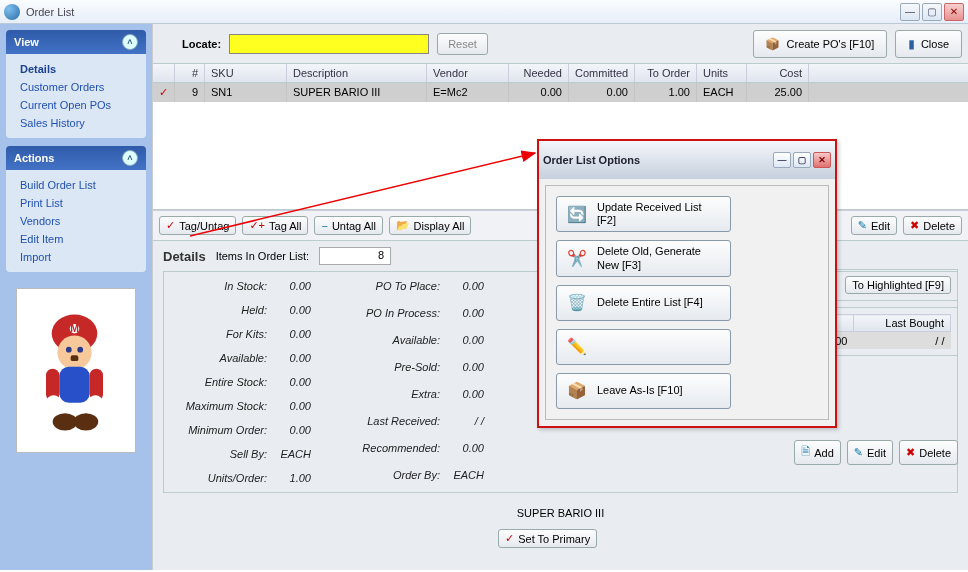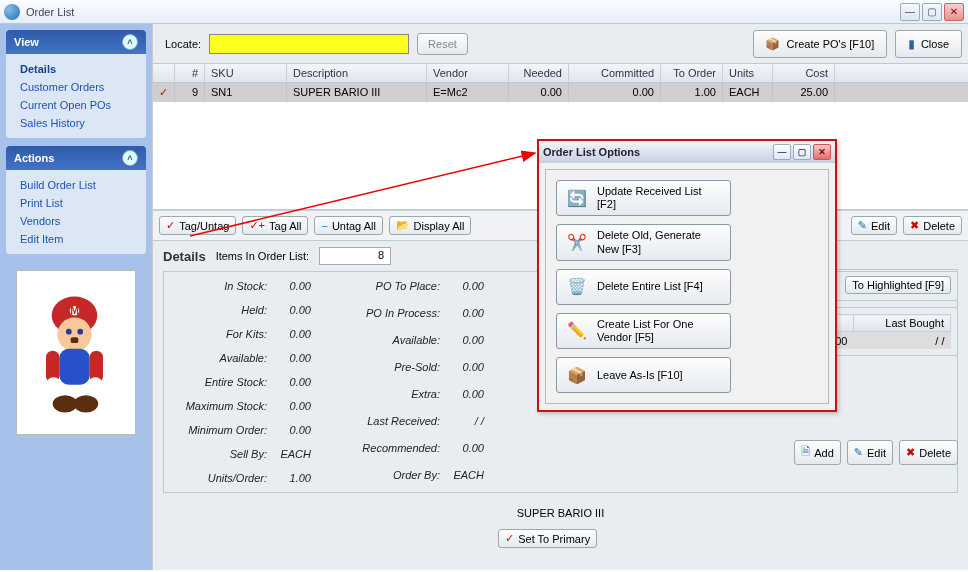--- a/index.html
+++ b/index.html
@@ -22,21 +22,21 @@
 .panel-hdr .chev { width:16px;height:16px;border:1px solid #8ab;border-radius:50%;background:#dff;display:flex;align-items:center;justify-content:center;font-size:9px;color:#357; }
 .panel-body { background:#dce7f6; border-radius:0 0 4px 4px; padding:6px 0; margin-bottom:8px; }
 .sb-item { color:#2050b0; padding:3px 14px; cursor:pointer; }
 .sb-item.selected { font-weight:bold; color:#1a4090; }
 .mariobox { width: 120px; height: 165px; background:#fff; border:1px solid #bbb; margin: 8px auto 0; position:relative; overflow:hidden; }
 .mario { position:absolute; left:10px; top:10px; width:95px; height:145px; }
 
 
 .content { flex:1; display:flex; flex-direction:column; border-left:1px solid #ccc; }
 .topbar { height: 40px; background:#e9edf2; border-bottom:1px solid #bcc; display:flex; align-items:center; padding:0 6px; gap:8px; }
-.locatelabel { font-weight:normal; margin-left:6px; }
+.locatelabel { font-weight:bold; margin-left:23px; }
 .locinput { width:200px; height:20px; background:#ffff20; border:1px solid #888; }
 .btn { background:linear-gradient(#fdfdfd,#e5e9ef); border:1px solid #9aa; border-radius:3px; padding:4px 10px; display:inline-flex; align-items:center; gap:6px; cursor:pointer; }
 .btn.big { padding:6px 12px; font-size:12px; }
 .spacer { flex:1; }
 
 
 .gridarea { height: 146px; background:#fff; border-bottom:1px solid #bcc; display:flex; flex-direction:column; overflow:hidden; }
 .ghead { display:flex; background:linear-gradient(#f3f5f9,#dfe5ee); border-bottom:1px solid #bcc; }
 .gh { padding:3px 6px; border-right:1px solid #ccd; color:#334; }
 .grow { display:flex; background:#dbdbdb; }
@@ -65,40 +65,40 @@
 .rp2 { border:1px solid #bcc; padding:6px; margin-top:6px; display:flex; }
 .rp2 table { width:100%; border-collapse:collapse; }
 .rp2 th { background:linear-gradient(#f3f5f9,#dfe5ee); border:1px solid #ccd; padding:2px 6px; text-align:left; font-weight:normal; }
 .rp2 td { padding:2px 6px; background:#ddd; }
 .rightfooter { display:flex; gap:6px; justify-content:flex-end; margin-top:84px; }
 
 .setprimary { position:absolute; left:345px; bottom:22px; }
 
 
 .modal { position:absolute; left:537px; top:139px; width:300px; border:2px solid #c11; background:#f1f1f1; box-shadow:2px 2px 4px rgba(0,0,0,.2); }
-.modal .mtitle { height:22px; background:linear-gradient(#f4f6fa,#c6d0de); display:flex; align-items:center; padding:0 4px; font-weight:bold; color:#223; }
+.modal .mtitle { height:38px; background:linear-gradient(#f4f6fa,#c6d0de); display:flex; align-items:center; padding:0 4px; font-weight:bold; color:#223; }
 .modal .mtitle .t { flex:1; }
 .modal .mtitle .wb { width:18px;height:16px; border:1px solid #9ab; margin-left:2px; background:linear-gradient(#fff,#dde8f5); border-radius:2px; display:flex;align-items:center;justify-content:center;font-size:9px;color:#446;cursor:pointer; }
 .modal .mtitle .wb.cl { background:linear-gradient(#f8c8c8,#e07070); border-color:#c55; color:#700; }
 .modal .mbody { padding:10px; border:1px solid #bbb; margin:6px; background:#f1f1f1; }
 .mrow { margin-bottom:8px; }
 .mbtn { width:175px; min-height:36px; background:linear-gradient(#fdfdfd,#e6eaef); border:1px solid #8899aa; border-radius:3px; display:flex; align-items:center; gap:8px; padding:4px 8px; cursor:pointer; text-align:left; line-height:1.2; }
 .mbtn .mic { width:24px; height:24px; flex-shrink:0; display:flex; align-items:center; justify-content:center; font-size:16px; }
 
 
 .arrow { position:absolute; left:190px; top:148px; width:360px; height:90px; pointer-events:none; }
 
 
 .c-chk { width:22px; }
 .c-num { width:30px; text-align:right; }
 .c-sku { width:82px; }
 .c-desc { width:140px; }
 .c-ven { width:82px; }
 .c-need { width:60px; text-align:right; }
-.c-comm { width:66px; text-align:right;margin-left:26px; }
+.c-comm { width:66px; text-align:right; }
 .c-ord { width:62px; text-align:right; }
 .c-unit { width:50px; }
 .c-cost { width:62px; text-align:right; }
 </style>
 </head>
 <body>
 
 <div class="titlebar">
   <span class="icon"></span>
   <span class="title">Order List</span>
@@ -124,20 +124,21 @@
     </div>
     <div class="panel-hdr">
       <span>Actions</span>
       <span class="chev">˄</span>
     </div>
     <div class="panel-body">
       <div class="sb-item">Build Order List</div>
       <div class="sb-item">Print List</div>
       <div class="sb-item">Vendors</div>
       <div class="sb-item">Edit Item</div>
+      <div class="sb-item">Import</div>
     </div>
     <div class="mariobox">
       <svg class="mario" viewBox="0 0 100 150">
 
         <ellipse cx="50" cy="35" rx="24" ry="20" fill="#c62828"></ellipse>
         <circle cx="50" cy="55" r="18" fill="#f6c89a"></circle>
         <circle cx="44" cy="52" r="3" fill="#2a3a8f"></circle>
           <circle cx="56" cy="52" r="3" fill="#2a3a8f"></circle>
         <rect x="46" y="58" width="8" height="6" rx="2" fill="#5a2e10"></rect>
         <rect x="34" y="70" width="32" height="38" rx="10" fill="#2850c8"></rect>
@@ -354,21 +355,20 @@
       </div>
     <div class="mrow">
         <button class="mbtn">
           <span class="mic">🗑️</span>
           <span>Delete Entire List [F4]</span>
         </button>
       </div>
     <div class="mrow">
         <button class="mbtn">
           <span class="mic">✏️</span>
-          <span>Create List For One Vendor [F5]</span>
         </button>
       </div>
     <div class="mrow" style="margin-bottom:0">
         <button class="mbtn">
           <span class="mic">📦</span>
           <span>Leave As-Is [F10]</span>
         </button>
       </div>
   </div>
 </div>

